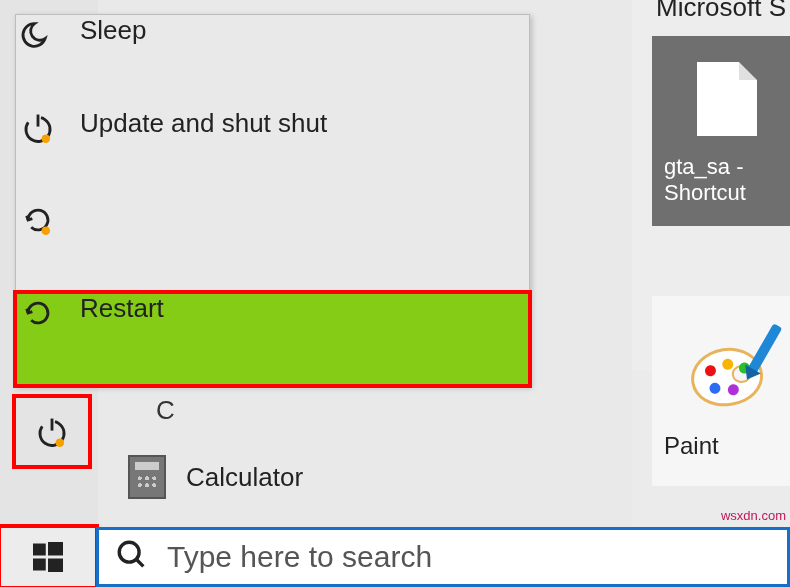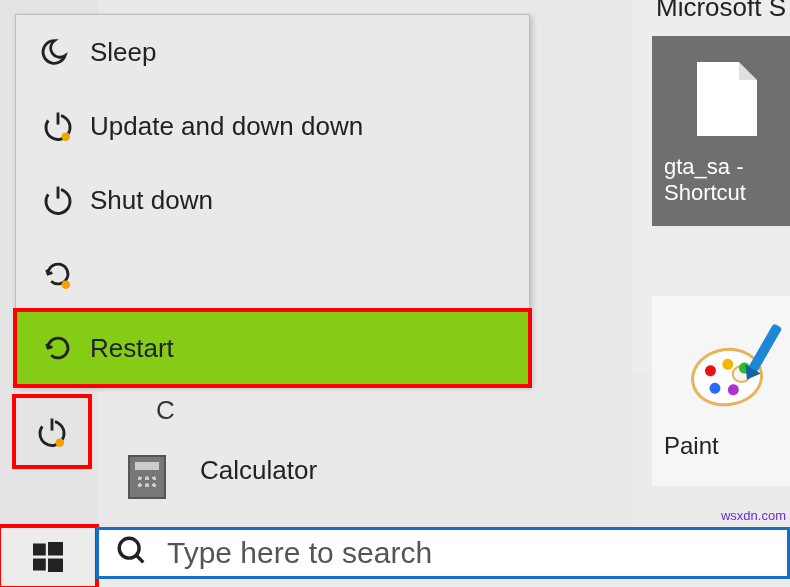--- a/index.html
+++ b/index.html
@@ -52,21 +52,22 @@
       top: 395px;
       font-size: 26px;
       color: #333;
     }
 
     .apps-column .app-row {
       position: absolute;
       left: 30px;
       top: 455px;
       display: flex;
-      gap: 34px;
+      align-items: center;
+      gap: 20px;
       font-size: 26px;
       color: #222;
     }
     .apps-column .app-row .calc-icon {
       width: 38px;
       height: 44px;
       background: #777;
       border: 2px solid #555;
       position: relative;
     }
@@ -100,23 +101,22 @@
       border: 1px solid #bdbdbd;
       box-shadow: 2px 2px 6px rgba(0,0,0,0.2);
       z-index: 10;
       display: flex;
       flex-direction: column;
     }
 
     .menu-item {
       flex: 1;
       display: flex;
-      align-items: center;
-      gap: 12px;
-      padding: 0 22px;
+      gap: 22px;
+      padding: 0 2px;
       font-size: 26px;
       color: #222;
       cursor: pointer;
     }
     .menu-item.highlighted {
       background: #84cc16;
       outline: 4px solid #ff0000;
       outline-offset: -1px;
     }
     .icon-slot {
@@ -247,42 +247,42 @@
       justify-content: center;
       outline: 4px solid #ff0000;
       outline-offset: -1px;
       background: #ececec;
     }
     .win-logo { width: 36px; height: 36px; }
     .win-logo .q { fill: #222; }
 
     .search-box {
       flex: 1;
-      height: 52px;
+      height: 60px;
       background: #fff;
       border: 3px solid #1670c9;
       display: flex;
       align-items: center;
       padding: 0 16px;
       gap: 18px;
     }
     .search-box .mag svg { width: 34px; height: 34px; stroke:#222; stroke-width:2.4; fill:none; }
     .search-box input {
       border: none;
       outline: none;
       font-size: 30px;
       color: #555;
       width: 100%;
       background: transparent;
     }
     .search-box input::placeholder { color: #555; }
 
     .watermark {
       position:absolute; right:4px; bottom:64px;
-      font-size:13px; color:#6d28d9; z-index:30;
+      font-size:13px; color:#be185d; z-index:30;
     }
   </style>
 </head>
 <body>
 
 <div class="left-rail">
   <div class="power-button-box">
     <span class="icon-slot">
       <svg viewBox="0 0 24 24">
           <circle cx="12" cy="13" r="8.5" fill="none" stroke="#222" stroke-width="2" stroke-dasharray="40 10" transform="rotate(-55 12 13)"></circle>
@@ -311,30 +311,21 @@
     <span>Sleep</span>
   </div>
   <div class="menu-item">
     <span class="icon-slot">
       <svg viewBox="0 0 24 24">
           <circle cx="12" cy="13" r="8.5" fill="none" stroke="#222" stroke-width="2" stroke-dasharray="40 10" transform="rotate(-55 12 13)"></circle>
           <line x1="12" y1="2.5" x2="12" y2="11" stroke="#222" stroke-width="2"></line>
           <circle cx="17.5" cy="19.5" r="3" fill="#f5a100"></circle>
         </svg>
     </span>
-    <span>Update and down down</span>
-  </div>
-  <div class="menu-item">
-    <span class="icon-slot">
-      <svg viewBox="0 0 24 24">
-          <circle cx="12" cy="13" r="8.5" fill="none" stroke="#222" stroke-width="2" stroke-dasharray="40 10" transform="rotate(-55 12 13)"></circle>
-          <line x1="12" y1="2.5" x2="12" y2="11" stroke="#222" stroke-width="2"></line>
-        </svg>
-    </span>
-    <span>Shut down</span>
+    <span>Update and shut shut</span>
   </div>
   <div class="menu-item">
     <span class="icon-slot">
       <svg viewBox="0 0 24 24">
           <path d="M5 12a7 7 0 1 1 2.2 5.1" fill="none" stroke="#222" stroke-width="2"></path>
           <path d="M4 9l1 3 3-1" fill="none" stroke="#222" stroke-width="2"></path>
           <circle cx="17.5" cy="19.5" r="3" fill="#f5a100"></circle>
         </svg>
     </span>
   </div>

